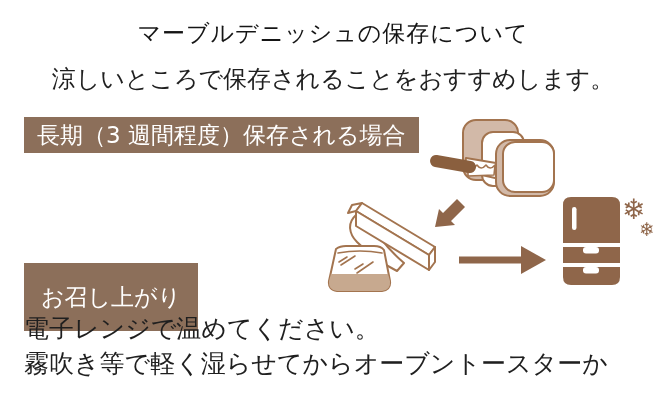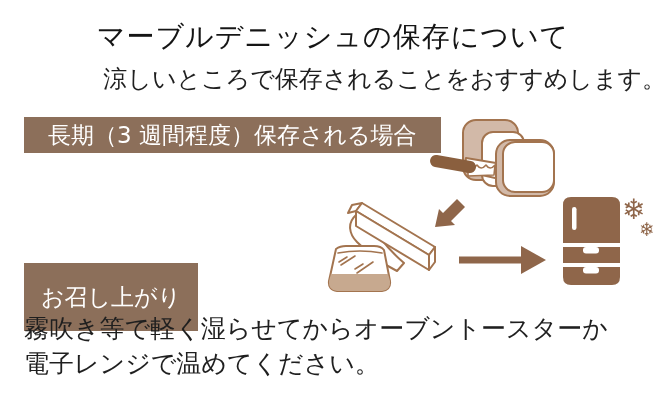--- a/index.html
+++ b/index.html
@@ -4,30 +4,30 @@
 <style>
   html,body { margin:0; padding:0; background:#fff; }
   .stage {
     position:relative; width:666px; height:400px; background:var(--background,#fff);
     font-family:"DejaVu Sans", sans-serif; overflow:hidden;
     color:var(--body-text,#1f1f1f);
   }
   .title {
     position:absolute; top:18px; left:0; width:666px; margin:0;
     text-align:center; font-family:"DejaVu Serif", serif; font-weight:500;
-    font-size:28px; letter-spacing:1px; color:#151515;
+    font-size:23px; letter-spacing:1px; color:#151515;
   }
   .subtitle {
     position:absolute; top:63px; left:0; width:666px; margin:0;
-    text-align:right; font-size:24px; color:var(--body-text,#1f1f1f);
+    text-align:center; font-size:24px; color:var(--body-text,#1f1f1f);
   }
   .banner {
     position:absolute; left:24px; height:36px; line-height:36px;
     background:var(--heading-bg,#8c6f5a); color:var(--heading-text,#fff);
-    font-size:23px; padding:0 24px; white-space:nowrap;
+    font-size:23px; padding:0 13px; white-space:nowrap;
   }
   .banner1 { top:117px; }
   .banner2 { top:263px; padding:16px 17px; }
   .body { position:absolute; left:24px; margin:0; font-size:25px; line-height:35px; color:var(--body-text,#1f1f1f); }
   .body span { display:block; white-space:nowrap; }
   .body1 { top:164px; }
   .body2 { top:311px; }
   .illus { position:absolute; }
   .outline { fill:#fff; stroke:var(--icon-outline,#a3744f); stroke-width:2; stroke-linejoin:round; }
   .outline-thin { fill:none; stroke:var(--icon-outline,#a3744f); stroke-width:1.6; stroke-linecap:round; }
@@ -43,22 +43,22 @@
 
 <div class="stage">
 
   <h1 class="title">マーブルデニッシュの保存について</h1>
   <p class="subtitle">涼しいところで保存されることをおすすめします。</p>
 
   <div class="banner banner1">長期（3 週間程度）保存される場合</div>
 
   <div class="banner banner2">お召し上がり</div>
   <p class="body body2">
+    <span>電子レンジで温めてください。</span>
     <span>霧吹き等で軽く湿らせてからオーブントースターか</span>
-    <span>電子レンジで温めてください。</span>
   </p>
 
   <svg class="illus" style="left:426px; top:102px;" width="130" height="105" viewBox="0 0 130 105" aria-hidden="true">
     <rect class="tan" x="37" y="18" width="55" height="60" rx="13"></rect>
     <rect class="outline" x="56" y="30" width="42" height="54" rx="11"></rect>
     <polygon class="outline" points="40,56 82,63 78,78 38,69"></polygon>
     <path class="outline" style="stroke-width:1.6" d="M42,62 q4,7 9,1 q4,6 9,0 q4,6 9,0 l-1,10 l-26,1 z"></path>
     <rect class="tan" x="70" y="38" width="58" height="56" rx="14"></rect>
     <rect class="outline" x="77" y="40" width="51" height="50" rx="12"></rect>
     <line x1="10" y1="59" x2="44" y2="65" stroke="var(--icon-knife,#8a5f3e)" stroke-width="12" stroke-linecap="round"></line>

